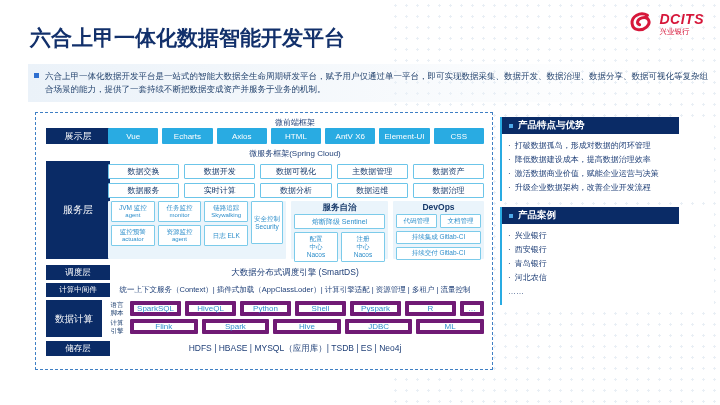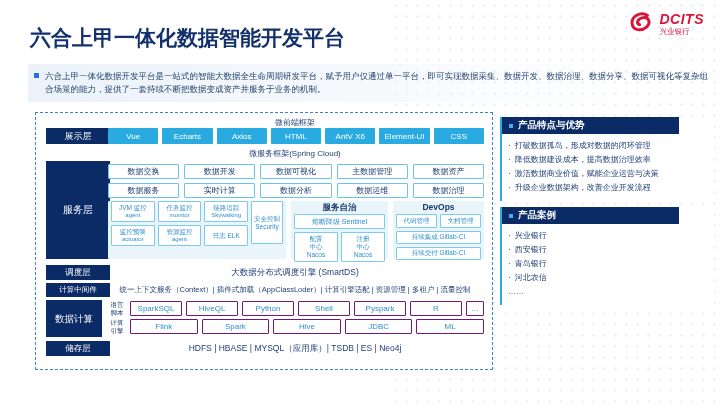--- a/index.html
+++ b/index.html
@@ -44,21 +44,21 @@
   .wbox{background:#fff;border:1px solid #7ccbea;color:#2f8fcb;border-radius:1px;
         display:flex;align-items:center;justify-content:center;font-size:7px;}
   .centers{display:flex;gap:3px;margin:3px 3px 0 3px;}
   .cbox{flex:1;background:#fff;border:1px solid #7ccbea;color:#2f8fcb;border-radius:1px;
         font-size:6.5px;line-height:8px;text-align:center;padding:2px 0;}
   .dev-row{display:flex;gap:3px;margin:0 3px;}
   .row-text{position:absolute;left:70px;right:8px;text-align:center;color:#1f3f77;}
   .side-label{position:absolute;left:72px;width:18px;color:#173a6b;font-size:6.5px;line-height:7.5px;
               display:flex;align-items:center;justify-content:center;text-align:center;word-break:break-all;}
   .tech-row{position:absolute;left:94px;right:8px;display:flex;gap:4px;}
-  .tbox{flex:1;background:#fff;border:1px solid #701a75;color:#2f8fcb;font-size:8px;
+  .tbox{flex:1;background:#fff;border:4px solid #701a75;color:#2f8fcb;font-size:8px;
         display:flex;align-items:center;justify-content:center;border-radius:1px;}
   .tbox.dots{flex:0 0 16px;}
   
   .rpanel{position:absolute;left:500px;width:212px;background:#fff;border-left:2px solid #29abe2;z-index:1;}
   .rpanel-hdr{height:17px;width:170px;background:#0a2b66;color:#fff;display:flex;align-items:center;gap:5px;
               padding-left:7px;font-size:9.5px;font-weight:bold;}
   .hdr-sq{width:4px;height:4px;background:#4fa8e8;flex:0 0 auto;}
   .rlist{padding:5px 8px 6px 6px;}
   .ritem{display:flex;gap:4px;font-size:8px;line-height:14px;color:#1f3f77;}
   .ritem .b{color:#1f3f77;}

